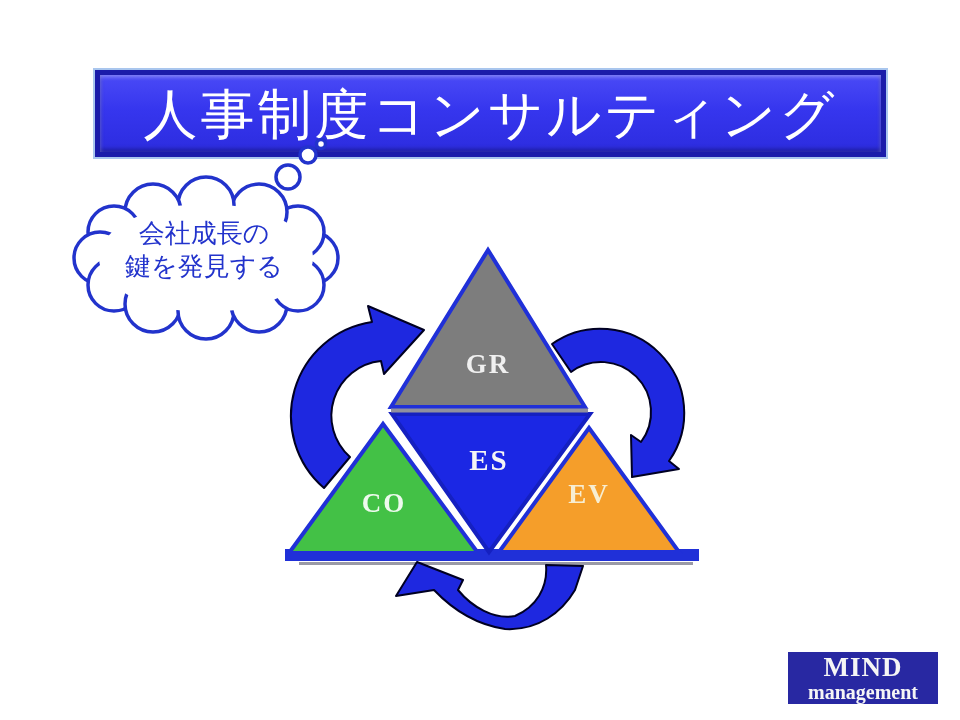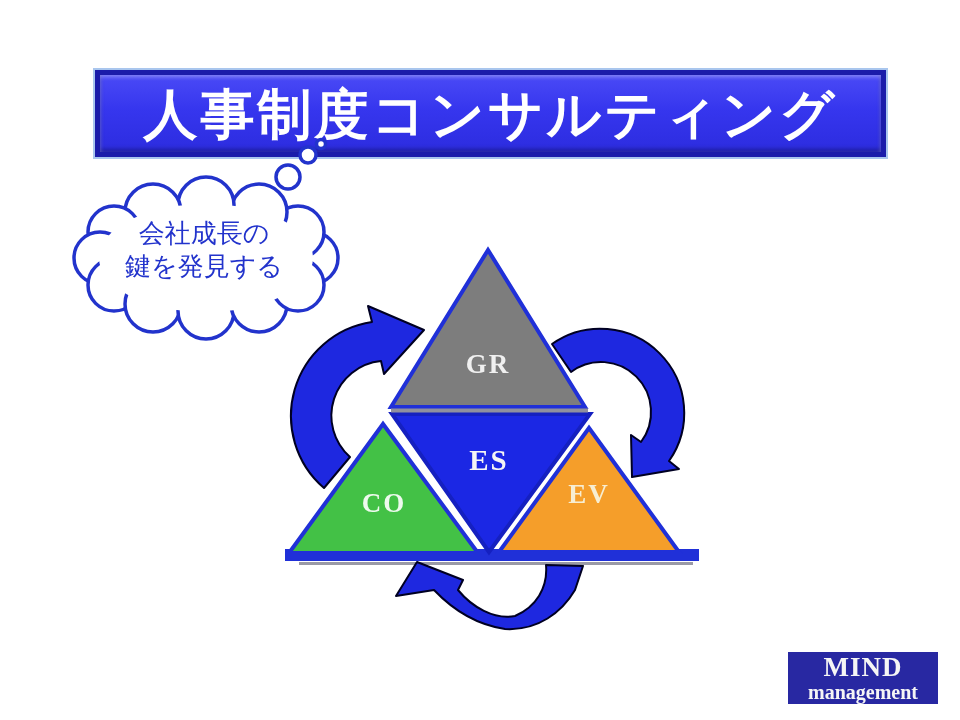--- a/index.html
+++ b/index.html
@@ -10,21 +10,21 @@
   
   .banner{
     position:absolute;left:95px;top:70px;width:791px;height:87px;
     box-sizing:border-box;
     background:linear-gradient(180deg,#4a4af6 0%,#3636ee 45%,#2c2cdf 100%);
     border:5px solid #1b1caa;
     box-shadow:0 0 0 2px #a9c6ee, inset 0 2px 4px rgba(255,255,255,.35), inset 0 -3px 4px rgba(0,0,40,.35);
     display:flex;align-items:center;justify-content:center;
   }
   .banner-text{
-    color:#ffffff;font-size:54px;font-weight:bold;letter-spacing:3px;
+    color:#ffffff;font-size:54px;font-weight:normal;letter-spacing:3px;
     white-space:nowrap;line-height:1;
   }
   
   .overlay{position:absolute;left:0;top:0;width:960px;height:720px;}
   .cloud-bump{fill:#ffffff;stroke:#2233cc;stroke-width:3.5;}
   .cloud-mask{fill:#ffffff;stroke:none;}
   .cloud-text{fill:#2233cc;font-size:26px;font-family:"Liberation Sans",sans-serif;text-anchor:middle;}
   .tri-label{font-family:"Liberation Serif",serif;font-weight:bold;text-anchor:middle;letter-spacing:2px;}
   .arrow{fill:#1e28e0;stroke:#000022;stroke-width:2;stroke-linejoin:round;}
   

